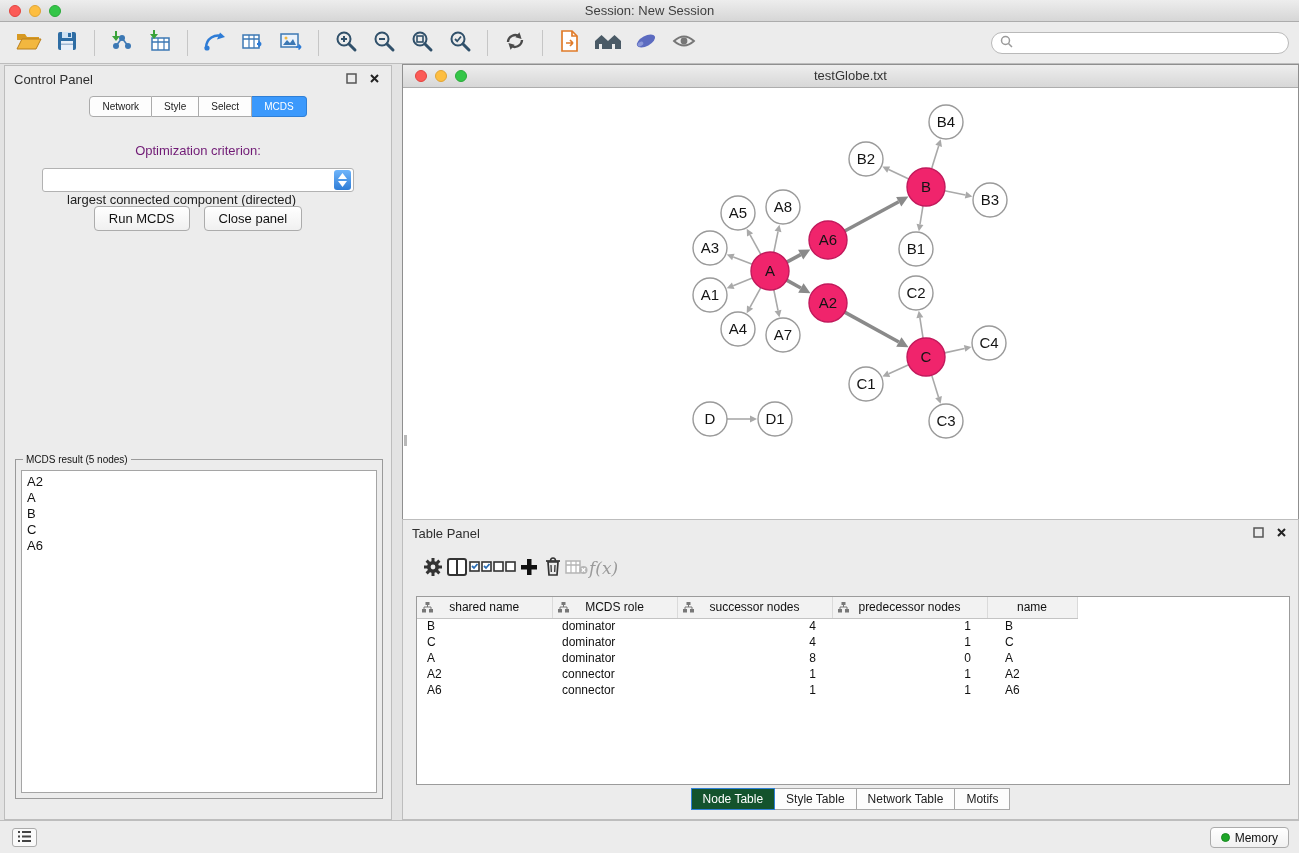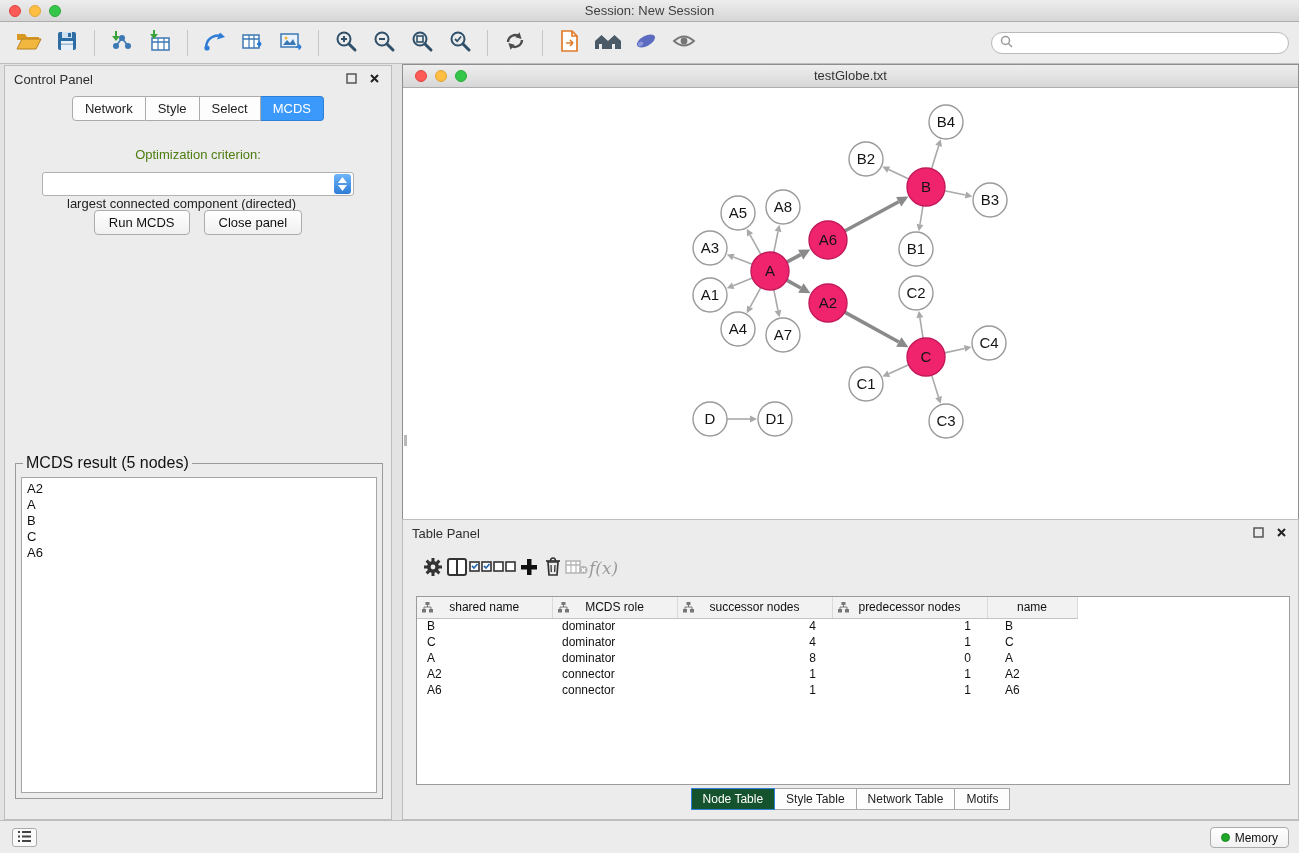--- a/index.html
+++ b/index.html
@@ -40,41 +40,41 @@
   .search-box input { border: none; outline: none; flex: 1; font-size: 12px; background: transparent; margin-left: 4px; }
   
   .panel { position: absolute; background: #ECECEC; border: 1px solid #BDBDBD; }
   #control-panel { left: 4px; top: 65px; width: 388px; height: 755px; }
   .panel-header { height: 26px; display: flex; align-items: center; padding: 0 9px; font-size: 13px; color: #2E2E2E; }
   .panel-header .spacer { flex: 1; }
   .ph-btn { width: 16px; height: 16px; display: flex; align-items: center; justify-content: center;
             background: none; border: none; margin-left: 7px; }
   
   .seg-tabs { display: flex; justify-content: center; margin-top: 4px; }
-  .seg-tab { border: 1px solid #ABABAB; border-left: none; background: #FDFDFD; padding: 4px 12px; font-size: 13px; }
+  .seg-tab { border: 1px solid #ABABAB; border-left: none; background: #FDFDFD; padding: 4px 12px; font-size: 10px; }
   .seg-tab:first-child { border-left: 1px solid #ABABAB; border-radius: 4px 0 0 4px; }
   .seg-tab:last-child { border-radius: 0 4px 4px 0; }
   .seg-tab.active { background: #3B99FC; color: #fff; border-color: #2F7FD6; }
-  .opt-label { text-align: center; margin-top: 26px; font-size: 13px; color: #4d7c0f; }
+  .opt-label { text-align: center; margin-top: 26px; font-size: 13px; color: #701a75; }
   .dropdown {
     width: 312px; height: 24px; margin: 10px auto 0; background: #fff;
     border: 1px solid #B2B2B2; border-radius: 3px; display: flex; align-items: center;
   }
   .dropdown .dd-text { flex: 1; padding-left: 24px; font-size: 13px; white-space: nowrap; overflow: hidden; margin-top: 39px; }
   .dd-stepper {
     width: 17px; height: 20px; margin-right: 2px; border-radius: 3px;
     background: linear-gradient(#6FB5FB, #2E7CD6);
     display: flex; flex-direction: column; align-items: center; justify-content: center; gap: 2px;
   }
   .btn-row { display: flex; justify-content: center; gap: 14px; margin-top: 14px; }
   .push-btn { background: linear-gradient(#FFFFFF, #F0F0F0); border: 1px solid #ACACAC;
               border-radius: 4px; padding: 4px 14px; font-size: 13px; color: #111; }
   .result-fieldset { position: absolute; left: 10px; top: 388px; width: 368px; height: 345px;
                      border: 1px solid #9A9A9A; padding: 5px; }
-  .result-fieldset legend { font-size: 16px; padding: 0 3px; margin-left: 2px; color: #111; }
+  .result-fieldset legend { font-size: 10px; padding: 0 3px; margin-left: 2px; color: #111; }
   .result-list { background: #fff; border: 1px solid #A5A5A5; width: 100%; height: 100%;
                  overflow: hidden; padding: 3px 5px; }
   .result-item { font-size: 13px; line-height: 16px; color: #111; }
   
   #network-window { position: absolute; left: 402px; top: 64px; width: 897px; height: 507px;
                     background: #fff; border: 1px solid #8F8F8F; }
   .net-titlebar { height: 23px; background: linear-gradient(#EEEEEE, #D7D7D7);
                   border-bottom: 1px solid #ADADAD; position: relative; }
   .net-titlebar .title { text-align: center; line-height: 22px; font-size: 13px; color: #333; }
   .net-traffic { position: absolute; top: 5px; left: 12px; display: flex; gap: 8px; }

